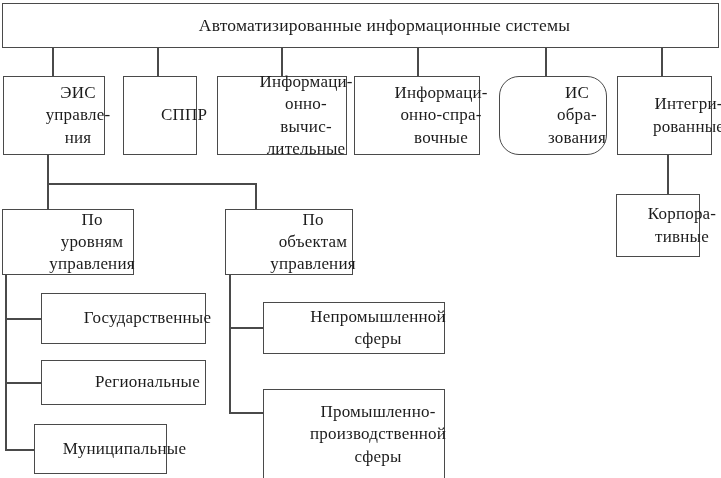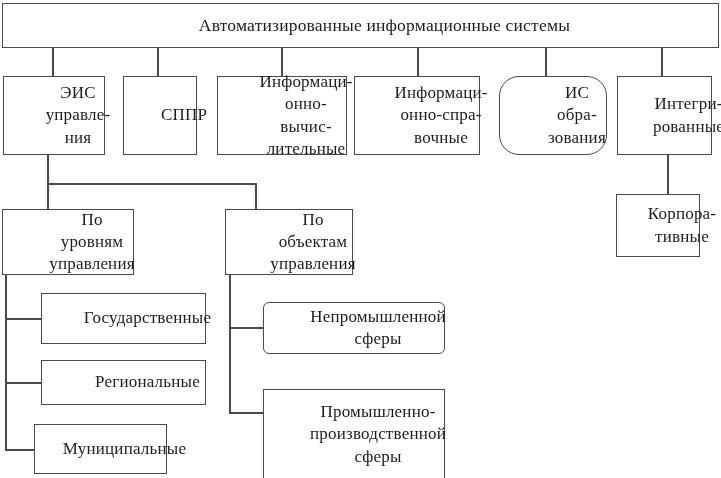--- a/index.html
+++ b/index.html
@@ -90,19 +90,19 @@
   <div class="h" style="left:5px; top:449px; width:36px;"></div>
 
   <div class="node" style="left:41px; top:293px; width:165px; height:51px;">Государственные</div>
   <div class="node" style="left:41px; top:360px; width:165px; height:45px;">Региональные</div>
   <div class="node" style="left:34px; top:424px; width:133px; height:50px;">Муниципальные</div>
 
   <div class="v" style="left:229px; top:275px; height:139px;"></div>
   <div class="h" style="left:229px; top:327px; width:34px;"></div>
   <div class="h" style="left:229px; top:412px; width:34px;"></div>
 
-  <div class="node" style="left:263px; top:302px; width:182px; height:52px;border-radius:6px;">Непромышленной
+  <div class="node" style="left:263px; top:302px; width:182px; height:52px;">Непромышленной
 сферы</div>
   <div class="node" style="left:263px; top:389px; width:182px; height:91px;">Промышленно-
 производственной
 сферы</div>
 
 </div>
 
 </body></html>

